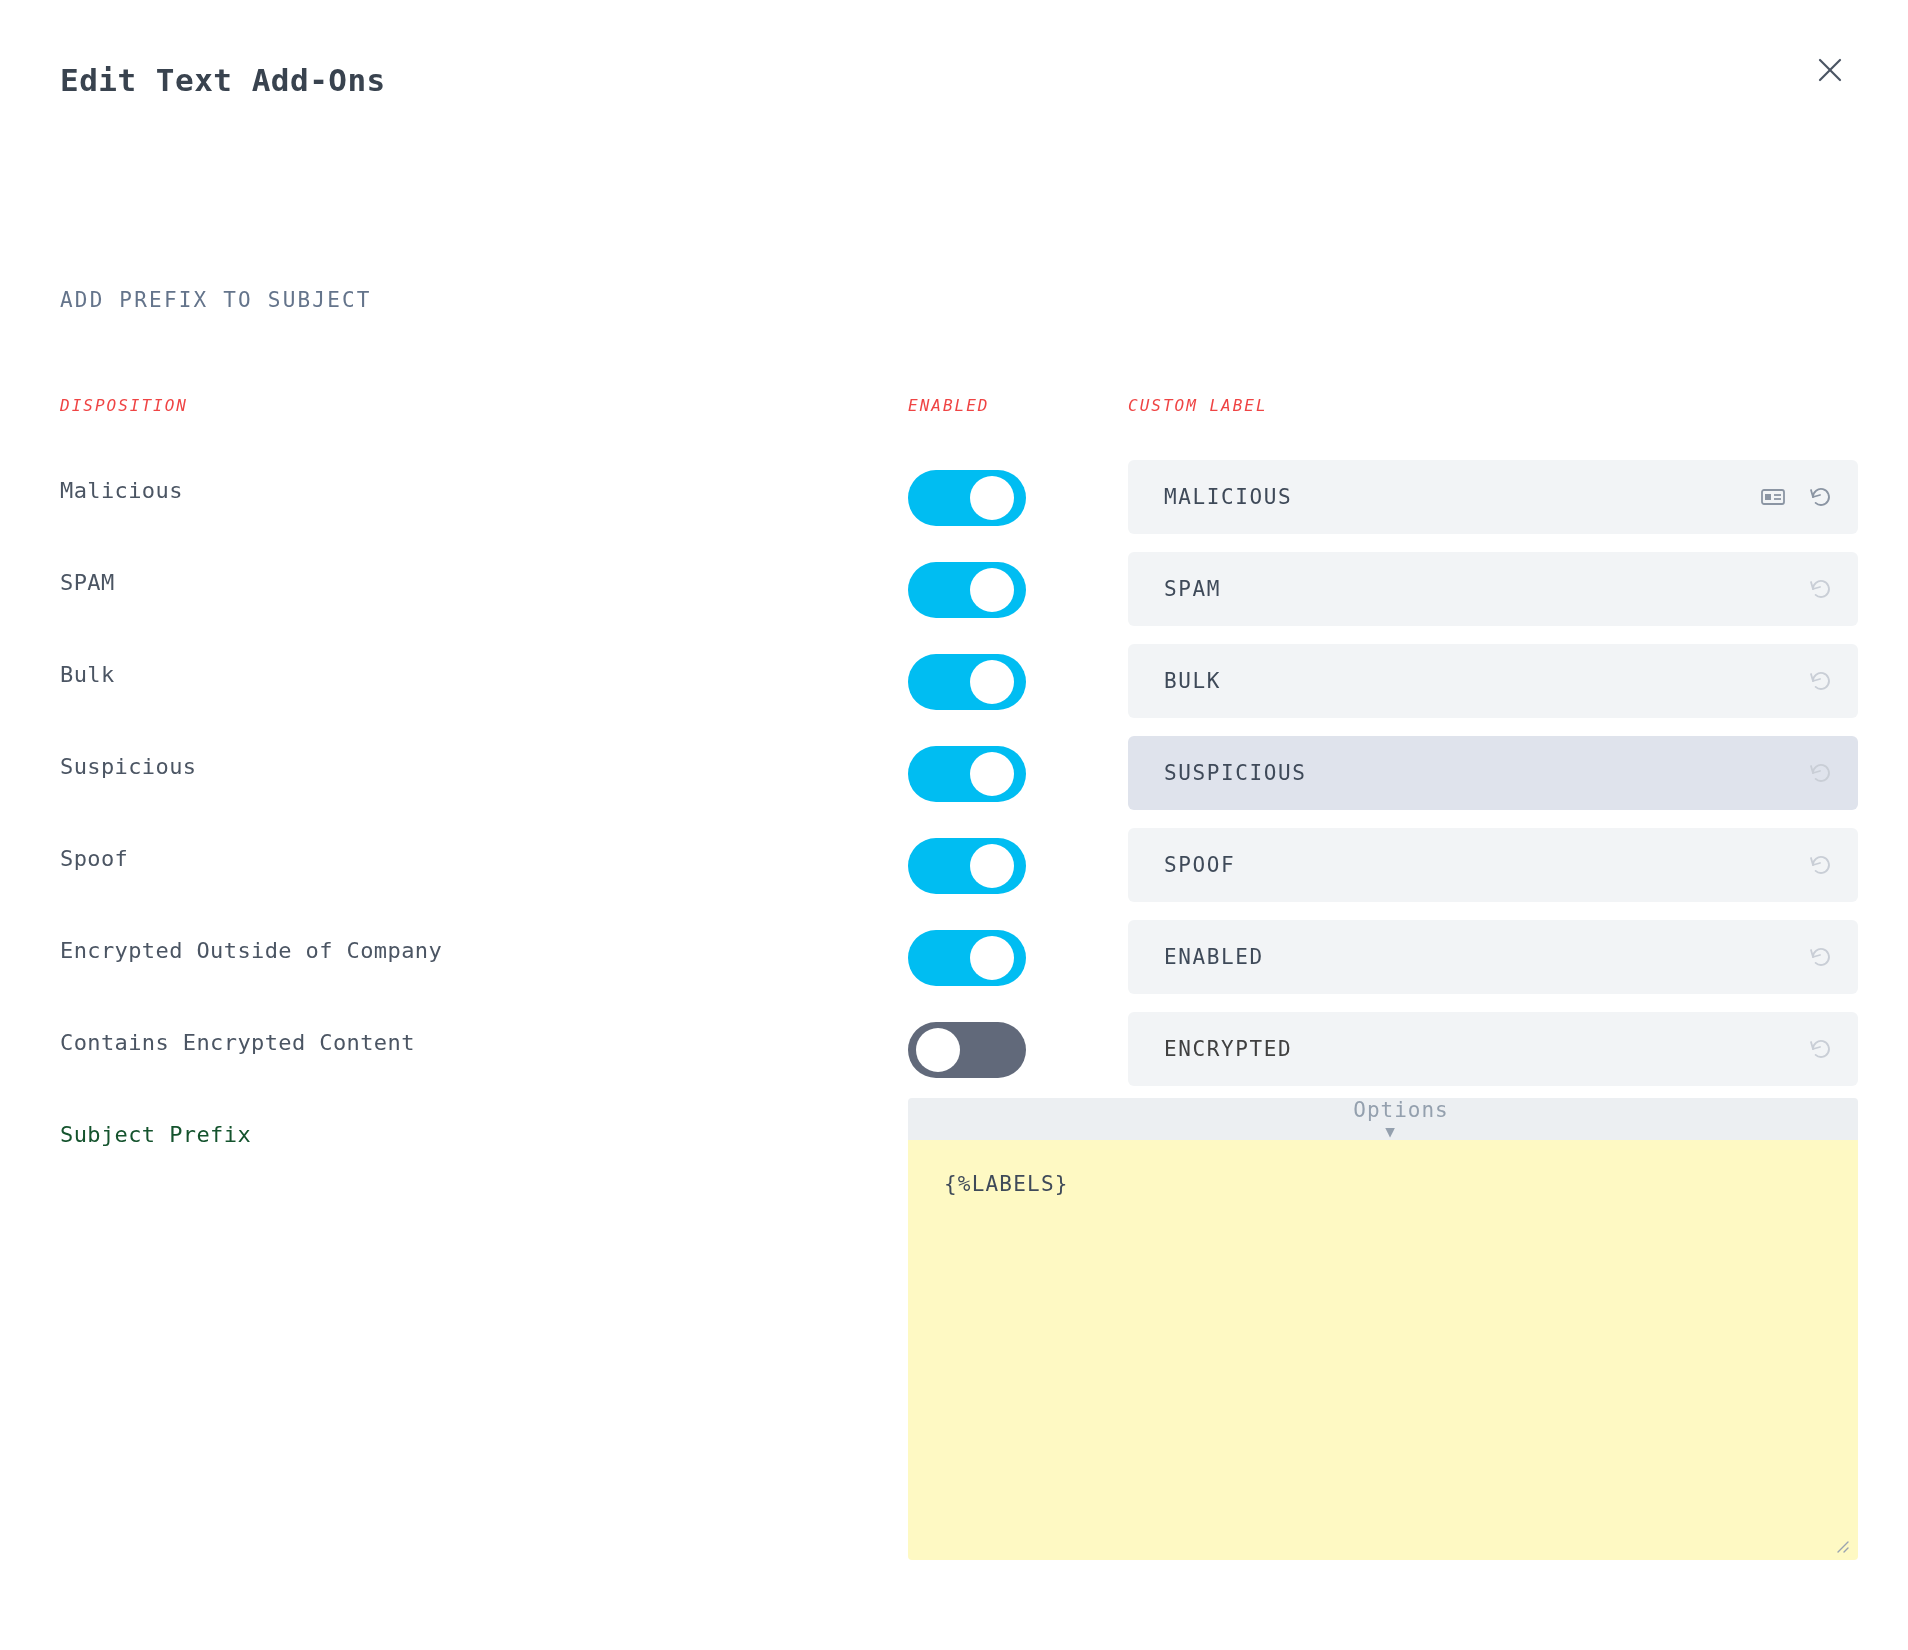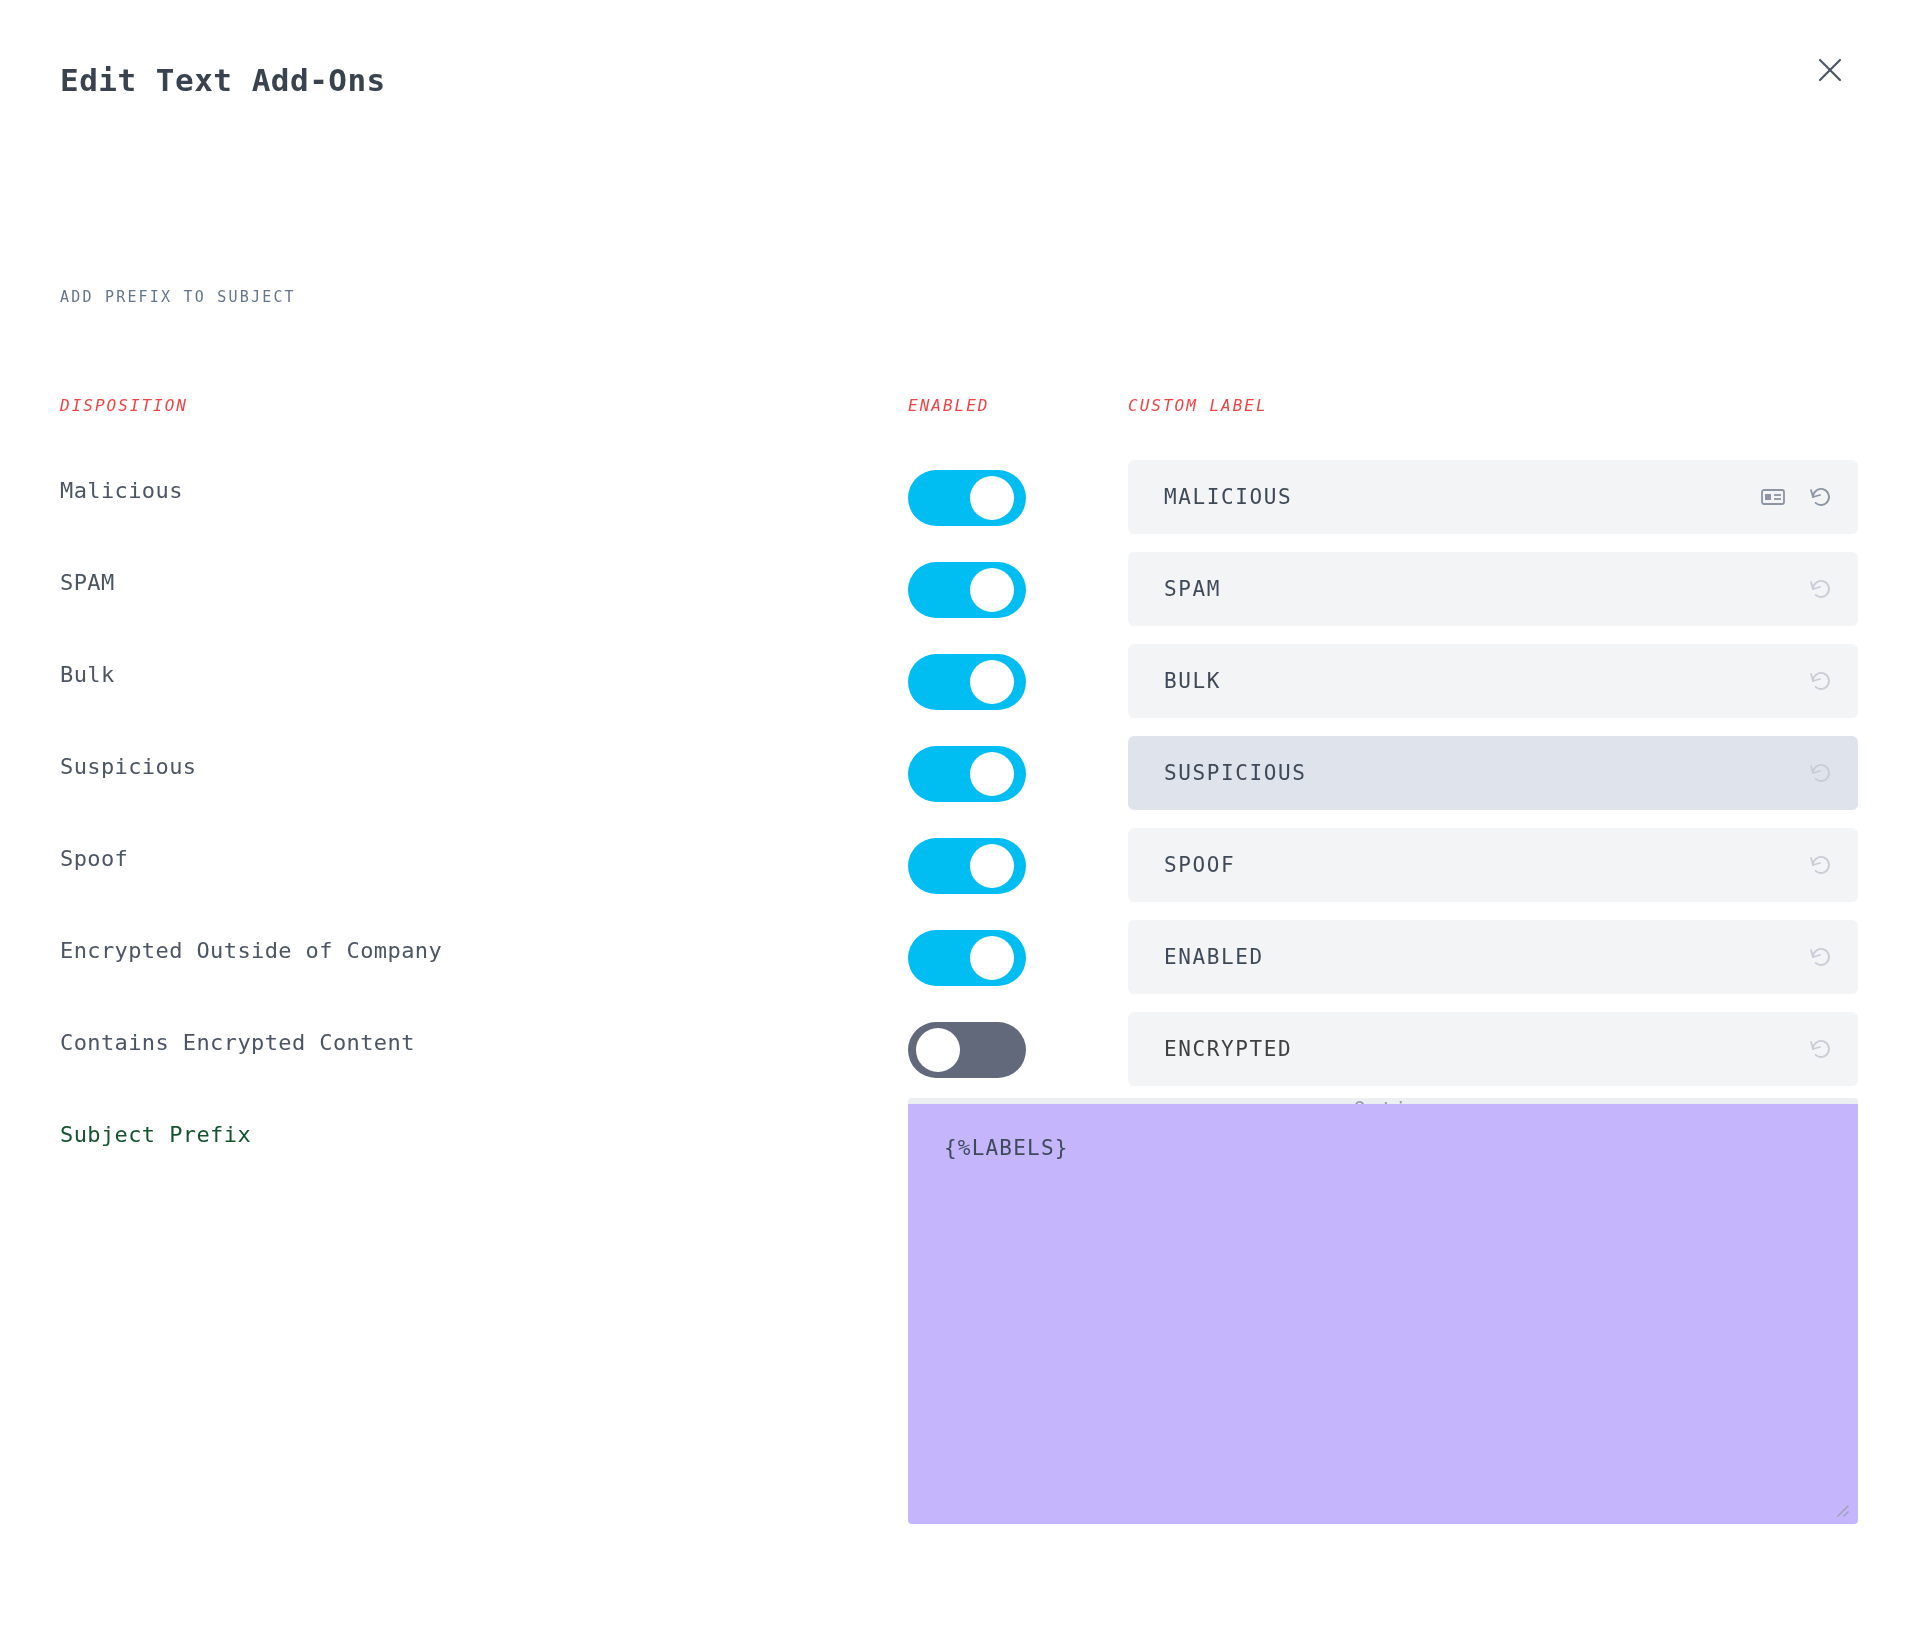--- a/index.html
+++ b/index.html
@@ -46,21 +46,21 @@
     display: flex;
     align-items: center;
     justify-content: center;
   }
   .close-btn svg { display: block; }
 
   .section-label {
     position: absolute;
     left: 60px;
     top: 288px;
-    font-size: 15px;
+    font-size: 21px;
     letter-spacing: 2.2px;
     color: #64748b;
   }
 
   .col-head {
     position: absolute;
     font-size: 16px;
     letter-spacing: 2px;
     color: #ef4444;
     top: 396px;
@@ -185,24 +185,24 @@
     letter-spacing: 1px;
   }
   .options-bar .caret {
     margin-left: 14px;
     color: #94a0ae;
     font-size: 16px;
   }
   .prefix-textarea {
     position: absolute;
     left: 908px;
-    top: 1104px;
+    top: 1140px;
     width: 950px;
     height: 420px;
-    background: #c4b5fd;
+    background: #fef9c3;
     border: none;
     border-radius: 0 0 4px 4px;
     cursor: text;
   }
   .prefix-textarea .content {
     padding: 32px 0 0 36px;
     font-size: 21px;
     letter-spacing: 1.2px;
     color: #3f4a59;
   }

